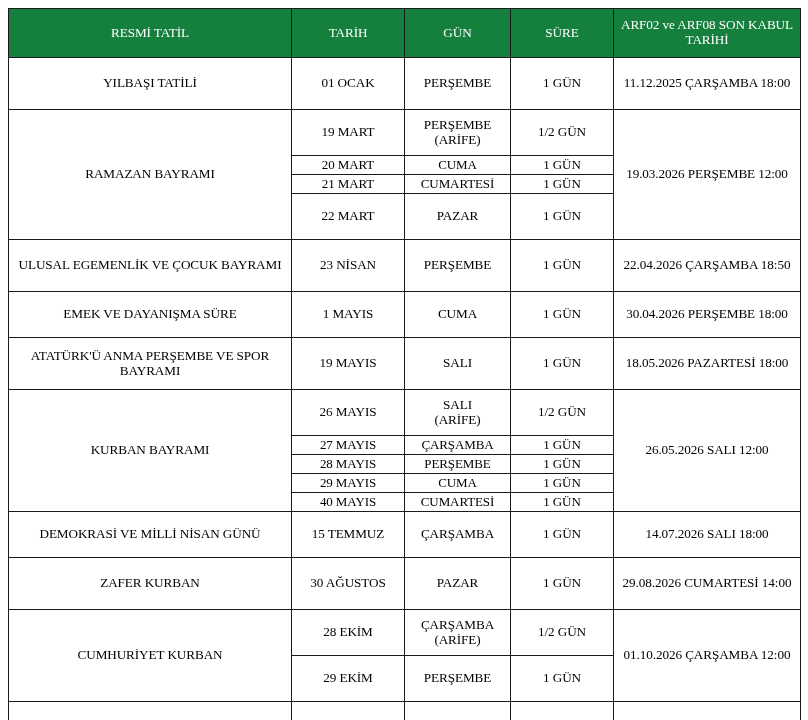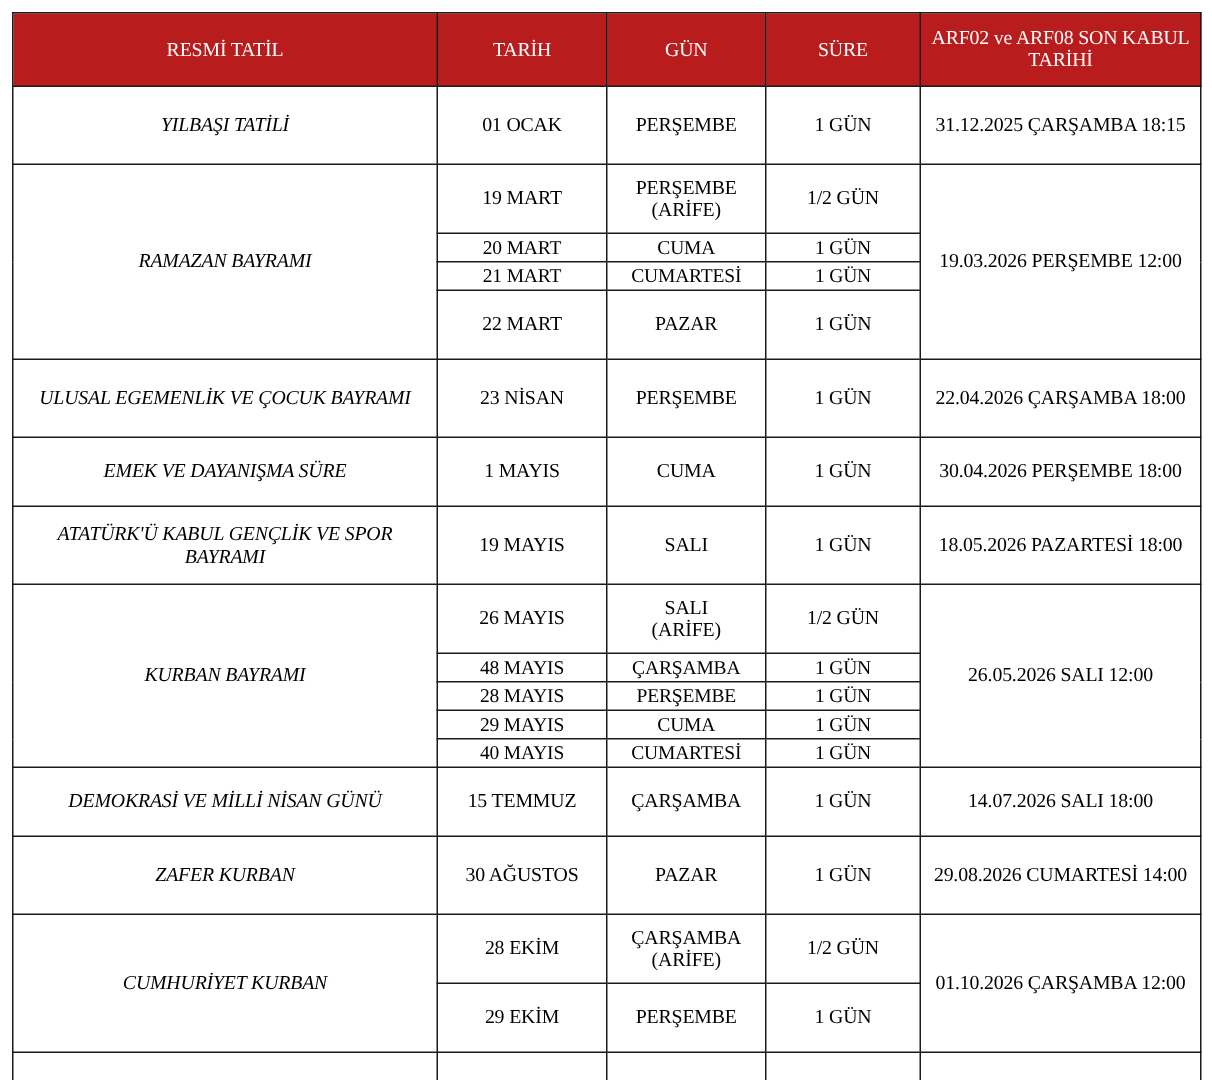--- a/index.html
+++ b/index.html
@@ -31,36 +31,36 @@
     border: 1px solid #1a1a1a;
     padding: 0 3px;
     text-align: center;
     vertical-align: middle;
     font-size: 13.2px;
     line-height: 1.12;
     font-weight: normal;
     letter-spacing: -0.1px;
   }
   thead th {
-    background: #b91c1c;
+    background: #15803d;
     color: #ffffff;
     font-weight: bold;
     font-size: 13.6px;
     letter-spacing: 0.2px;
     height: 48px;
     padding: 2px 4px;
   }
   
   col.c-name  { width: 283px; }
   col.c-date  { width: 113px; }
   col.c-day   { width: 106px; }
   col.c-dur   { width: 103px; }
   col.c-dead  { width: 187px; }
 
-  td.name-cell { font-size: 13.4px; font-style: italic; }
+  td.name-cell { font-size: 13.4px; }
   td.deadline-cell { font-size: 13.2px; }
 
   
   tr.r-tall > td { height: 51px; }
   tr.r-mid  > td { height: 45px; }
   tr.r-compact > td { height: 18px; font-size: 13px; }
   tr.r-last > td { height: 58px; }
 
   .sub { display: block; }
 </style>
@@ -84,21 +84,21 @@
         <th>SÜRE</th>
         <th>ARF02 ve ARF08 SON KABUL TARİHİ</th>
       </tr>
     </thead>
     <tbody id="table-body">
         <tr class="r-tall">
           <td class="name-cell" rowspan="1">YILBAŞI TATİLİ</td>
           <td>01 OCAK</td>
           <td>PERŞEMBE</td>
           <td>1 GÜN</td>
-          <td class="deadline-cell" rowspan="1">31.12.2025 ÇARŞAMBA 18:15</td>
+          <td class="deadline-cell" rowspan="1">11.12.2025 ÇARŞAMBA 18:00</td>
         </tr>
         <tr class="r-mid">
           <td class="name-cell" rowspan="4">RAMAZAN BAYRAMI</td>
           <td>19 MART</td>
           <td>
             <span class="sub">PERŞEMBE</span>
             <span class="sub">(ARİFE)</span>
           </td>
           <td>1/2 GÜN</td>
           <td class="deadline-cell" rowspan="4">19.03.2026 PERŞEMBE 12:00</td>
@@ -116,48 +116,48 @@
         <tr class="r-mid">
           <td>22 MART</td>
           <td>PAZAR</td>
           <td>1 GÜN</td>
         </tr>
         <tr class="r-tall">
           <td class="name-cell" rowspan="1">ULUSAL EGEMENLİK VE ÇOCUK BAYRAMI</td>
           <td>23 NİSAN</td>
           <td>PERŞEMBE</td>
           <td>1 GÜN</td>
-          <td class="deadline-cell" rowspan="1">22.04.2026 ÇARŞAMBA 18:00</td>
+          <td class="deadline-cell" rowspan="1">22.04.2026 ÇARŞAMBA 18:50</td>
         </tr>
         <tr class="r-mid">
           <td class="name-cell" rowspan="1">EMEK VE DAYANIŞMA SÜRE</td>
           <td>1 MAYIS</td>
           <td>CUMA</td>
           <td>1 GÜN</td>
           <td class="deadline-cell" rowspan="1">30.04.2026 PERŞEMBE 18:00</td>
         </tr>
         <tr class="r-tall">
-          <td class="name-cell" rowspan="1">ATATÜRK'Ü KABUL GENÇLİK VE SPOR BAYRAMI</td>
+          <td class="name-cell" rowspan="1">ATATÜRK'Ü ANMA PERŞEMBE VE SPOR BAYRAMI</td>
           <td>19 MAYIS</td>
           <td>SALI</td>
           <td>1 GÜN</td>
           <td class="deadline-cell" rowspan="1">18.05.2026 PAZARTESİ 18:00</td>
         </tr>
         <tr class="r-mid">
           <td class="name-cell" rowspan="5">KURBAN BAYRAMI</td>
           <td>26 MAYIS</td>
           <td>
             <span class="sub">SALI</span>
             <span class="sub">(ARİFE)</span>
           </td>
           <td>1/2 GÜN</td>
           <td class="deadline-cell" rowspan="5">26.05.2026 SALI 12:00</td>
         </tr>
         <tr class="r-compact">
-          <td>48 MAYIS</td>
+          <td>27 MAYIS</td>
           <td>ÇARŞAMBA</td>
           <td>1 GÜN</td>
         </tr>
         <tr class="r-compact">
           <td>28 MAYIS</td>
           <td>PERŞEMBE</td>
           <td>1 GÜN</td>
         </tr>
         <tr class="r-compact">
           <td>29 MAYIS</td>

